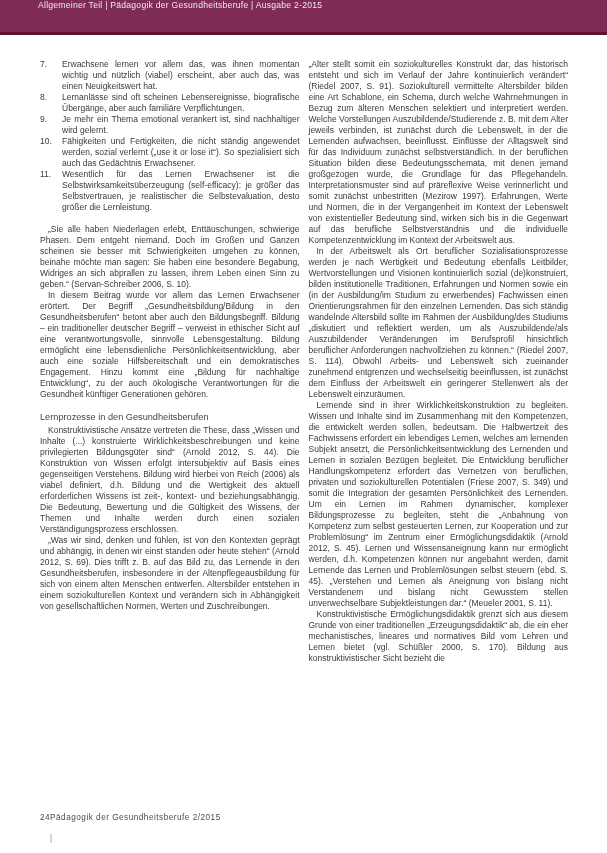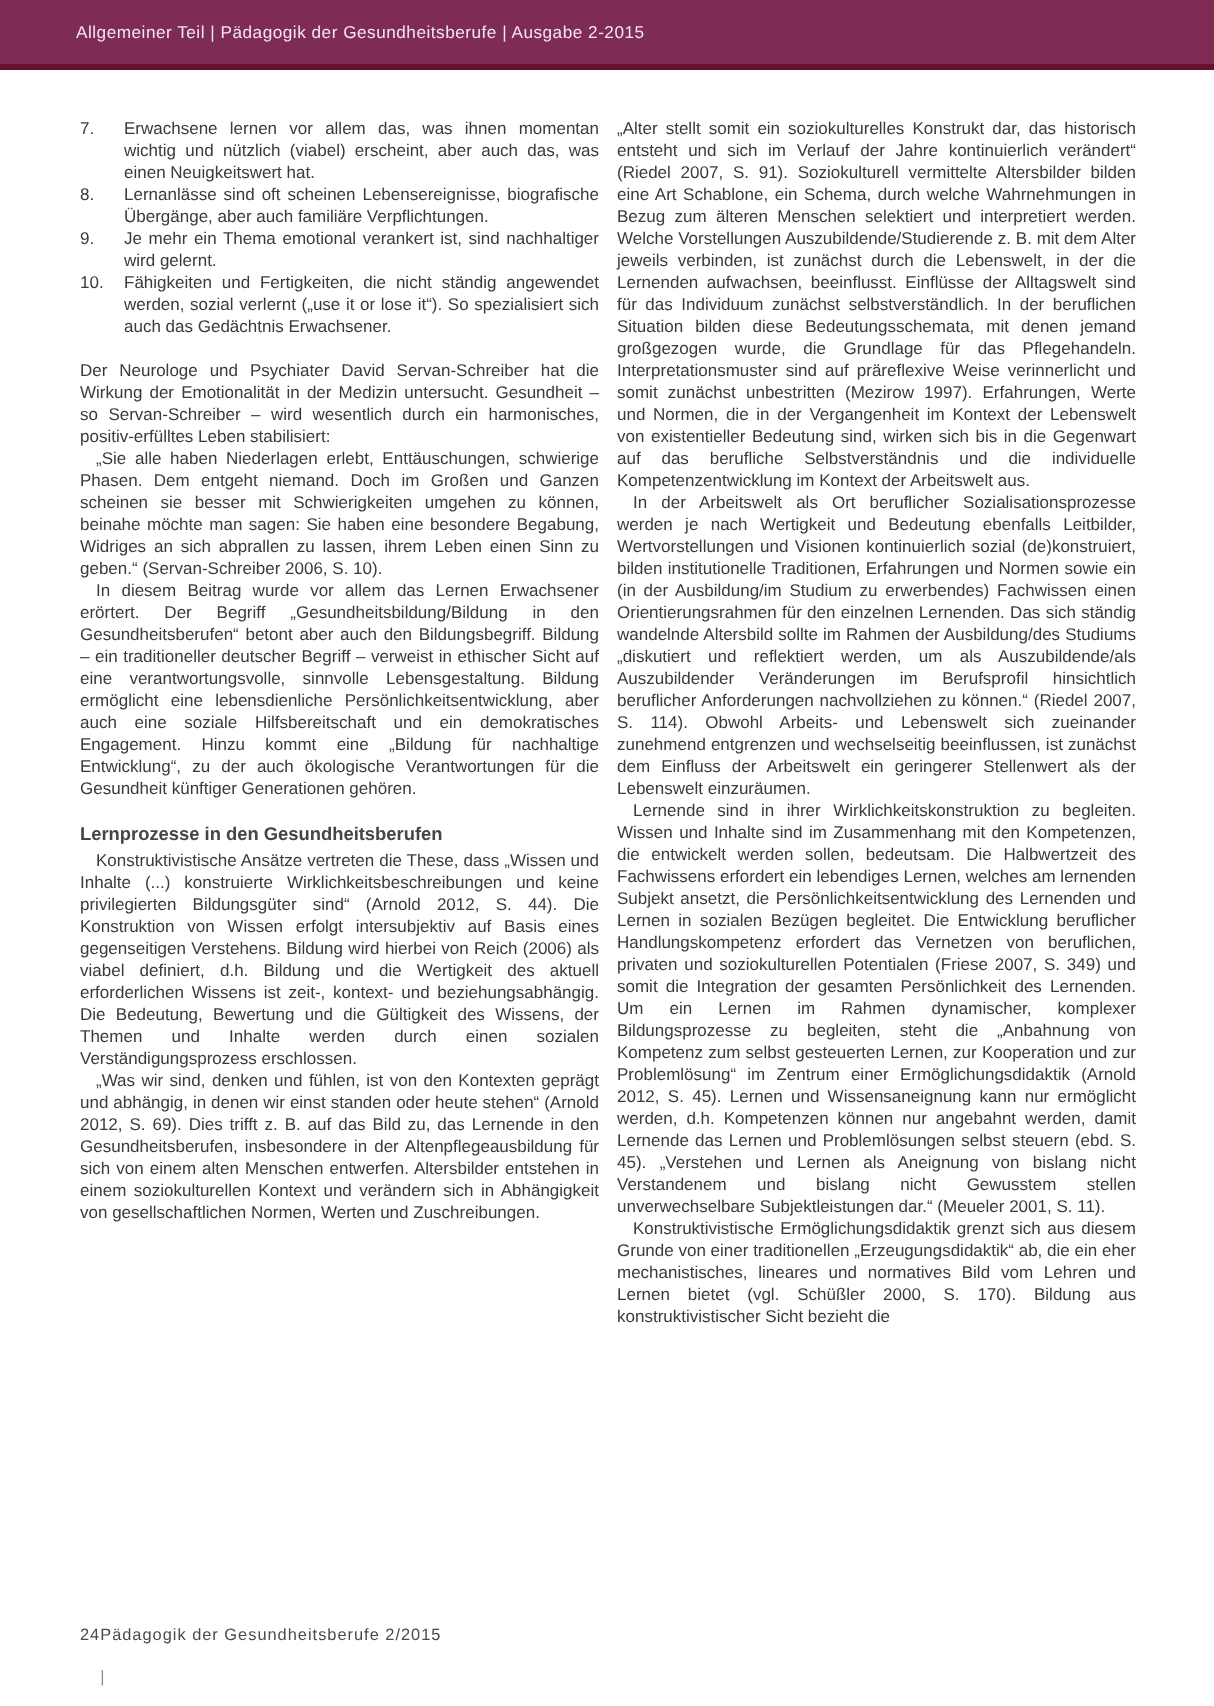--- a/index.html
+++ b/index.html
@@ -8,21 +8,21 @@
     width: 607px; height: 853px;
     position: relative;
     overflow: hidden;
     font-family: "Liberation Sans", sans-serif;
     color: #3a3a3a;
   }
   .topbar {
     height: 35px;
     background: #7e2c55;
     border-bottom: 3px solid #65102f;
-    display: flex; align-items: center;
+    display: flex; 
     padding-left: 38px;
   }
   .topbar span {
     color: #f3e6ee;
     font-size: 8.6px;
     letter-spacing: 0.25px;
   }
   .content {
     margin: 24px 39px 0 40px;
     height: 748px;
@@ -39,21 +39,21 @@
     -webkit-hyphens: auto;
   }
   .numlist { list-style: none; }
   .numlist li { display: flex; }
   .numlist .num { flex: 0 0 17px; margin-right: 5px; }
   .numlist .txt { flex: 1 1 auto; text-align: justify; }
   .para.indent { text-indent: 8px; }
   .gap { height: 11px; }
   .subheading {
     font-size: 9.2px;
-    font-weight: 700;
+    font-weight: 400;
     color: #454545;
     line-height: 12px;
     margin-bottom: 2px;
   }
   .pagefooter {
     position: absolute;
     left: 40px; right: 39px;
     top: 813px;
     display: flex;
     justify-content: flex-start;
@@ -86,23 +86,26 @@
             <span class="txt">Lernanlässe sind oft scheinen Lebensereignisse, biografische Übergänge, aber auch familiäre Verpflichtungen.</span>
           </li>
           <li>
             <span class="num">9.</span>
             <span class="txt">Je mehr ein Thema emotional verankert ist, sind nachhaltiger wird gelernt.</span>
           </li>
           <li>
             <span class="num">10.</span>
             <span class="txt">Fähigkeiten und Fertigkeiten, die nicht ständig angewendet werden, sozial verlernt („use it or lose it“). So spezialisiert sich auch das Gedächtnis Erwachsener.</span>
           </li>
+          <li>
+            <span class="num">11.</span>
+            <span class="txt">Wesentlich für das Lernen Erwachsener ist die Selbstwirksamkeitsüberzeugung (self-efficacy): je größer das Selbstvertrauen, je realistischer die Selbstevaluation, desto größer die Lernleistung.</span>
+          </li>
         </ol>
         <div class="gap"></div>
-        <p class="para">Der Neurologe und Psychiater David Servan-Schreiber hat die Wirkung der Emotionalität in der Medizin untersucht. Gesundheit – so Servan-Schreiber – wird wesentlich durch ein harmonisches, positiv-erfülltes Leben stabilisiert:</p>
         <p class="para indent">„Sie alle haben Niederlagen erlebt, Enttäuschungen, schwierige Phasen. Dem entgeht niemand. Doch im Großen und Ganzen scheinen sie besser mit Schwierigkeiten umgehen zu können, beinahe möchte man sagen: Sie haben eine besondere Begabung, Widriges an sich abprallen zu lassen, ihrem Leben einen Sinn zu geben.“ (Servan-Schreiber 2006, S. 10).</p>
         <p class="para indent">In diesem Beitrag wurde vor allem das Lernen Erwachsener erörtert. Der Begriff „Gesundheitsbildung/Bildung in den Gesundheitsberufen“ betont aber auch den Bildungsbegriff. Bildung – ein traditioneller deutscher Begriff – verweist in ethischer Sicht auf eine verantwortungsvolle, sinnvolle Lebensgestaltung. Bildung ermöglicht eine lebensdienliche Persönlichkeitsentwicklung, aber auch eine soziale Hilfsbereitschaft und ein demokratisches Engagement. Hinzu kommt eine „Bildung für nachhaltige Entwicklung“, zu der auch ökologische Verantwortungen für die Gesundheit künftiger Generationen gehören.</p>
         <div class="gap"></div>
         <h2 class="subheading">Lernprozesse in den Gesundheitsberufen</h2>
         <p class="para indent">Konstruktivistische Ansätze vertreten die These, dass „Wissen und Inhalte (...) konstruierte Wirklichkeitsbeschreibungen und keine privilegierten Bildungsgüter sind“ (Arnold 2012, S. 44). Die Konstruktion von Wissen erfolgt intersubjektiv auf Basis eines gegenseitigen Verstehens. Bildung wird hierbei von Reich (2006) als viabel definiert, d.h. Bildung und die Wertigkeit des aktuell erforderlichen Wissens ist zeit-, kontext- und beziehungsabhängig. Die Bedeutung, Bewertung und die Gültigkeit des Wissens, der Themen und Inhalte werden durch einen sozialen Verständigungsprozess erschlossen.</p>
         <p class="para indent">„Was wir sind, denken und fühlen, ist von den Kontexten geprägt und abhängig, in denen wir einst standen oder heute stehen“ (Arnold 2012, S. 69). Dies trifft z. B. auf das Bild zu, das Lernende in den Gesundheitsberufen, insbesondere in der Altenpflegeausbildung für sich von einem alten Menschen entwerfen. Altersbilder entstehen in einem soziokulturellen Kontext und verändern sich in Abhängigkeit von gesellschaftlichen Normen, Werten und Zuschreibungen.</p>
       </section>
     <section class="col" id="col-right">
         <p class="para">„Alter stellt somit ein soziokulturelles Konstrukt dar, das historisch entsteht und sich im Verlauf der Jahre kontinuierlich verändert“ (Riedel 2007, S. 91). Soziokulturell vermittelte Altersbilder bilden eine Art Schablone, ein Schema, durch welche Wahrnehmungen in Bezug zum älteren Menschen selektiert und interpretiert werden. Welche Vorstellungen Auszubildende/Studierende z. B. mit dem Alter jeweils verbinden, ist zunächst durch die Lebenswelt, in der die Lernenden aufwachsen, beeinflusst. Einflüsse der Alltagswelt sind für das Individuum zunächst selbstverständlich. In der beruflichen Situation bilden diese Bedeutungsschemata, mit denen jemand großgezogen wurde, die Grundlage für das Pflegehandeln. Interpretationsmuster sind auf präreflexive Weise verinnerlicht und somit zunächst unbestritten (Mezirow 1997). Erfahrungen, Werte und Normen, die in der Vergangenheit im Kontext der Lebenswelt von existentieller Bedeutung sind, wirken sich bis in die Gegenwart auf das berufliche Selbstverständnis und die individuelle Kompetenzentwicklung im Kontext der Arbeitswelt aus.</p>
         <p class="para indent">In der Arbeitswelt als Ort beruflicher Sozialisationsprozesse werden je nach Wertigkeit und Bedeutung ebenfalls Leitbilder, Wertvorstellungen und Visionen kontinuierlich sozial (de)konstruiert, bilden institutionelle Traditionen, Erfahrungen und Normen sowie ein (in der Ausbildung/im Studium zu erwerbendes) Fachwissen einen Orientierungsrahmen für den einzelnen Lernenden. Das sich ständig wandelnde Altersbild sollte im Rahmen der Ausbildung/des Studiums „diskutiert und reflektiert werden, um als Auszubildende/als Auszubildender Veränderungen im Berufsprofil hinsichtlich beruflicher Anforderungen nachvollziehen zu können.“ (Riedel 2007, S. 114). Obwohl Arbeits- und Lebenswelt sich zueinander zunehmend entgrenzen und wechselseitig beeinflussen, ist zunächst dem Einfluss der Arbeitswelt ein geringerer Stellenwert als der Lebenswelt einzuräumen.</p>

